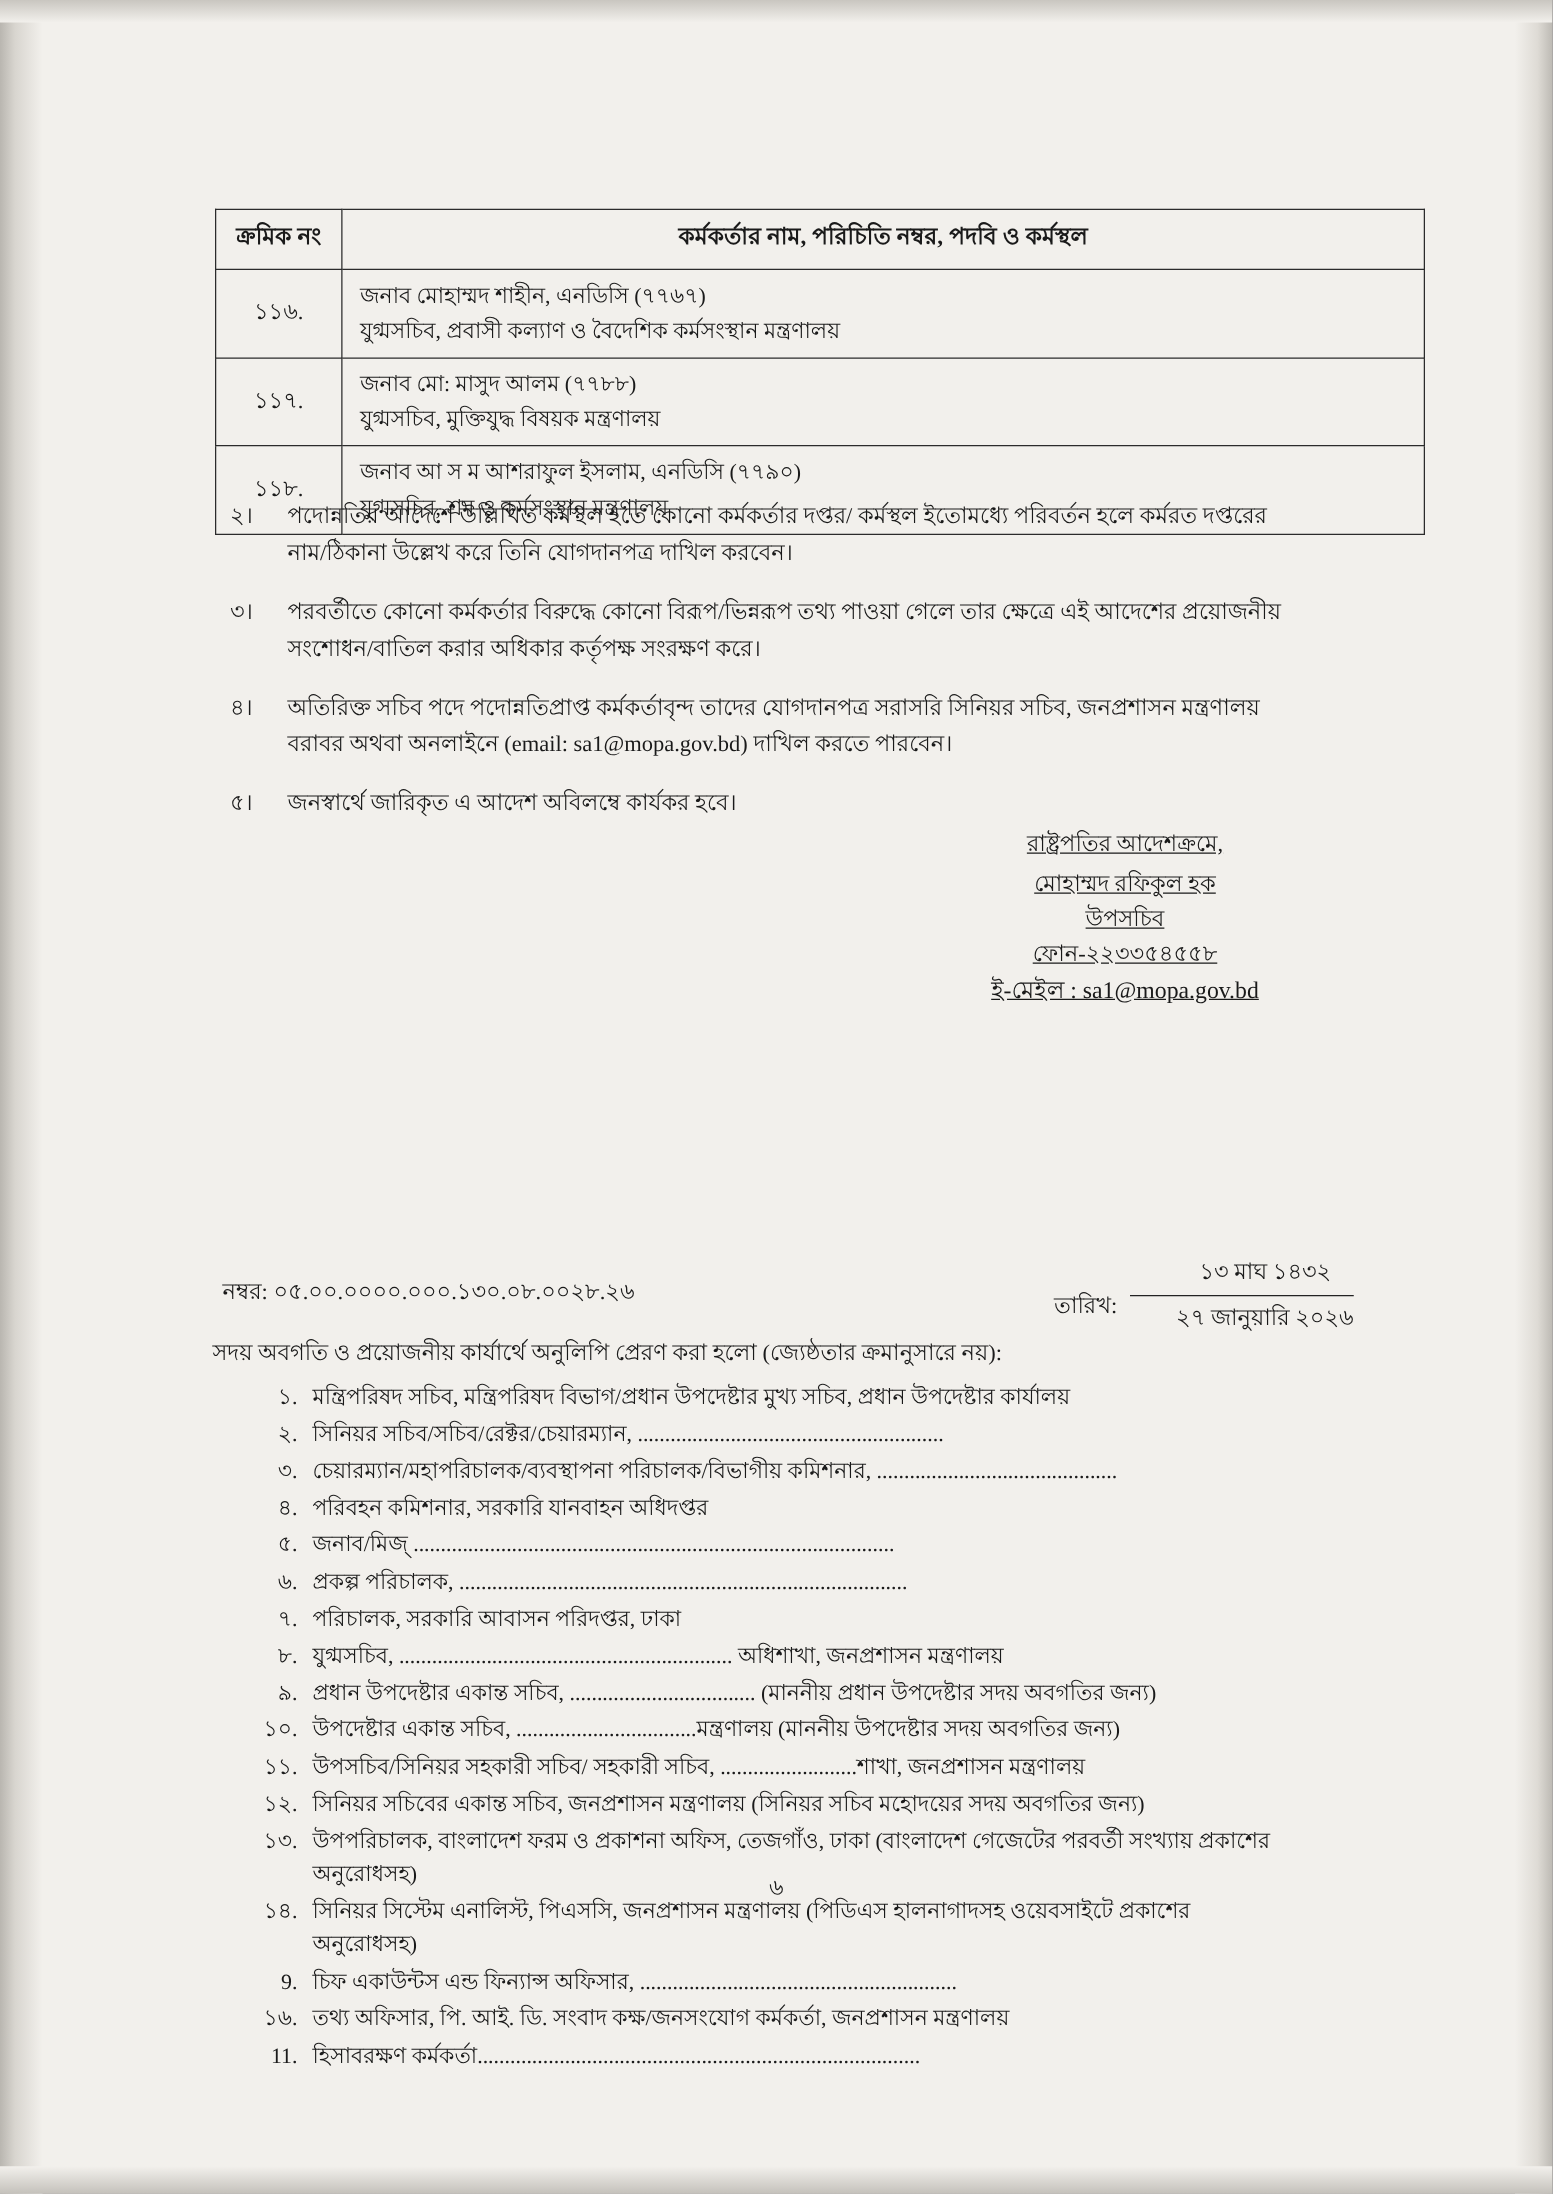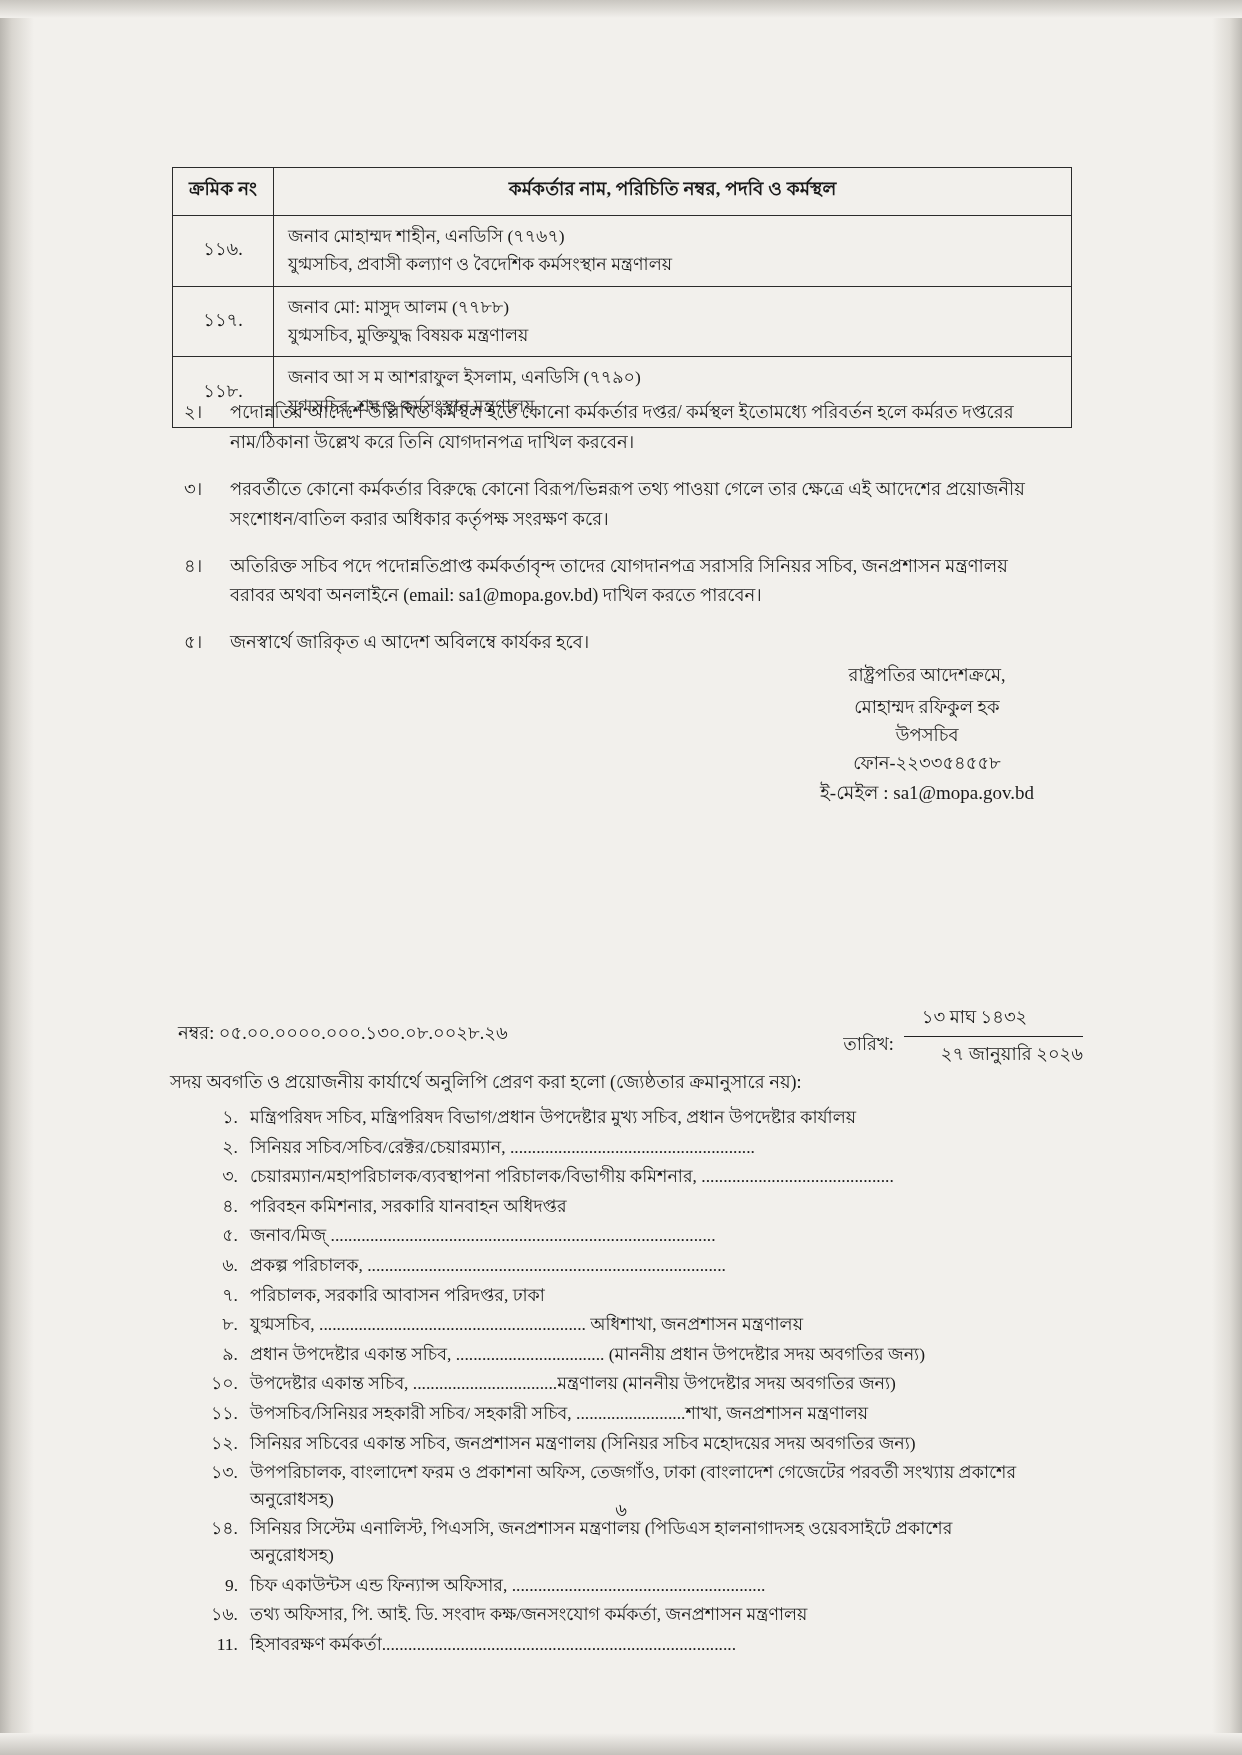--- a/index.html
+++ b/index.html
@@ -39,21 +39,21 @@
     position: absolute;
     top: 0; left: 0;
     width: 100%; height: 100%;
   }
 
   
   .officer-table {
     position: absolute;
     left: 172px;
     top: 167px;
-    width: 900px;
+    width: 968px;
     border-collapse: collapse;
     font-size: 17.5px;
   }
   .officer-table th, .officer-table td {
     border: 1.6px solid #2b2b2b;
     padding: 0;
   }
   .officer-table th {
     font-weight: bold;
     text-align: center;
@@ -98,26 +98,27 @@
   .clause-body {
     flex: 1 1 auto;
     text-align: justify;
     text-justify: inter-word;
   }
   .clause-body .last-line { display: block; }
 
   
   .sig-block {
     position: absolute;
-    left: 727px;
+    left: 700px;
     top: 662px;
     width: 400px;
     text-align: center;
     font-size: 18px;
     line-height: 1.55;
+    text-decoration: underline;
   }
   .sig-order { margin-bottom: 4px; }
   .sig-mark {
     position: relative;
     height: 88px;
     margin: 2px auto 0 auto;
     width: 250px;
   }
   .sig-mark svg { display: block; margin: 0 auto; }
   .sig-name { margin-top: 2px; }
@@ -133,21 +134,21 @@
     width: 905px;
     display: flex;
     justify-content: space-between;
     align-items: flex-start;
     font-size: 18px;
     gap: 44px;
   }
   .memo-number { padding-top: 16px; }
   .date-group { display: flex; align-items: center; }
   .date-label { padding-top: 16px; padding-right: 10px; }
-  .date-stack { text-align: left; }
+  .date-stack { text-align: right; }
   .date-bn {
     border-bottom: 1.6px solid #222;
     padding: 0 18px 2px 18px;
     display: block;
   }
   .date-en { padding-top: 3px; display: block; margin-left: 37px; }
 
   .copy-note {
     position: absolute;
     left: 170px;

